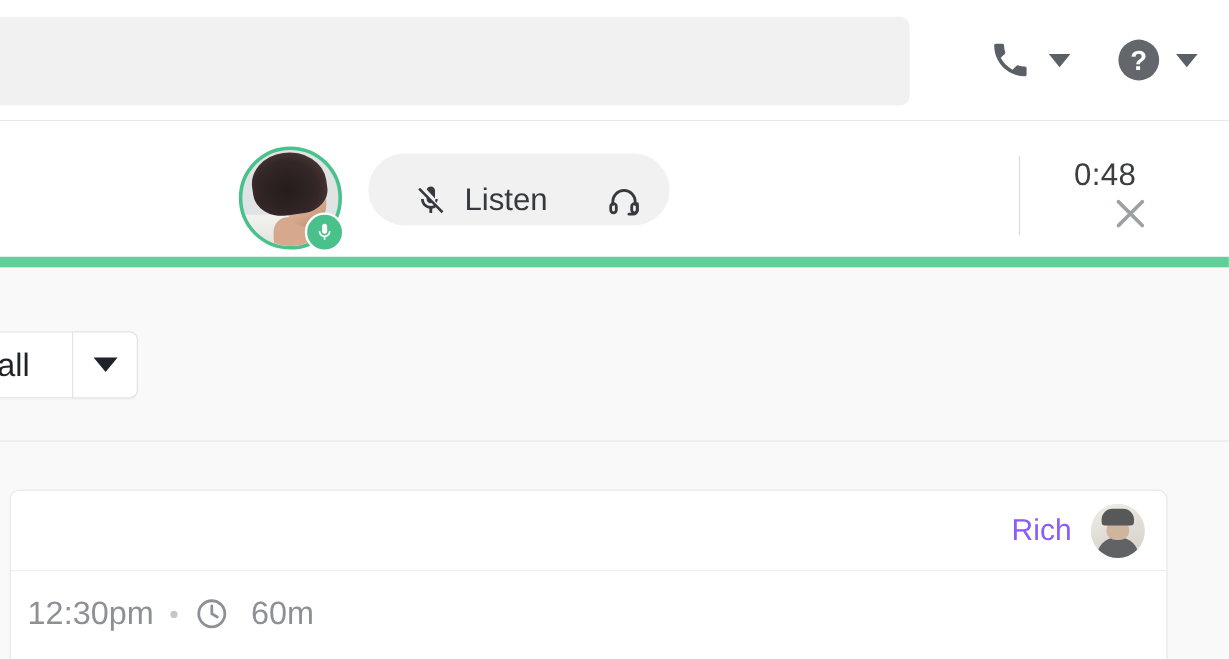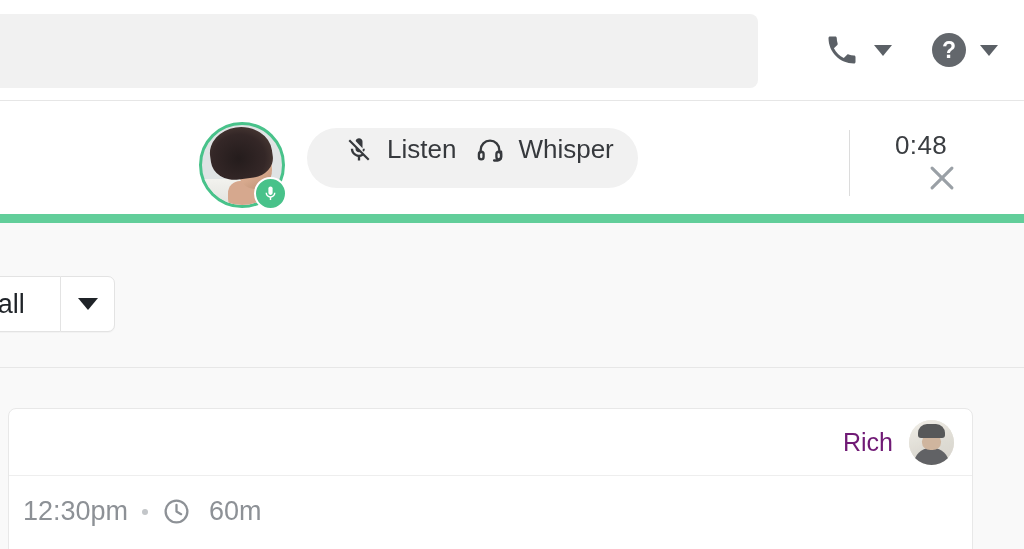--- a/index.html
+++ b/index.html
@@ -152,22 +152,23 @@
   }
 
   .monitor-pill {
     position: absolute;
     left: 307px;
     top: 128px;
     height: 60px;
     background: #f1f1f1;
     border-radius: 35px;
     display: flex;
-    align-items: flex-start;
+    align-items: flex-end;
     padding: 0 14px 0 28px;
+    gap: 30px;
   }
 
   .monitor-btn {
     display: flex;
     align-items: center;
     gap: 14px;
     font-size: 26px;
     color: #36393d;
     cursor: pointer;
     padding: 6px 10px;
@@ -336,21 +337,21 @@
     display: flex;
     align-items: center;
     justify-content: flex-end;
     padding-right: 18px;
     gap: 16px;
     border-bottom: 1px solid #eeeeee;
   }
 
   .owner-name {
     font-size: 25px;
-    color: #701a75;
+    color: #8b5cf6;
   }
 
   .owner-avatar {
     width: 45px; height: 45px;
     border-radius: 50%;
     overflow: hidden;
     position: relative;
     background: #e6e3db;
     opacity: 0.85;
   }
@@ -466,21 +467,20 @@
 
   <button class="monitor-btn">
     <span class="icon">
       <svg width="28" height="28" viewBox="0 0 24 24" fill="none" stroke="#36393d" stroke-width="2" stroke-linecap="round" stroke-linejoin="round">
         <path d="M4 14v-2a8 8 0 0 1 16 0v2"></path>
         <rect x="2.5" y="13.5" width="4" height="6.5" rx="2"></rect>
         <path d="M21.5 13.5a2 2 0 0 1 0 0v4.5a3 3 0 0 1-3 3h-3"></path>
         <rect x="17.5" y="13.5" width="4" height="6.5" rx="2"></rect>
       </svg>
     </span>
-    <span>Whisper</span>
   </button>
 
 
 </div>
 
 <div class="call-meta">
   <span class="call-timer">0:48</span>
   <span class="call-close">
     <svg width="34" height="34" viewBox="0 0 24 24" fill="none" stroke="#9aa0a6" stroke-width="2.2" stroke-linecap="round">
       <line x1="5" y1="5" x2="19" y2="19"></line>

